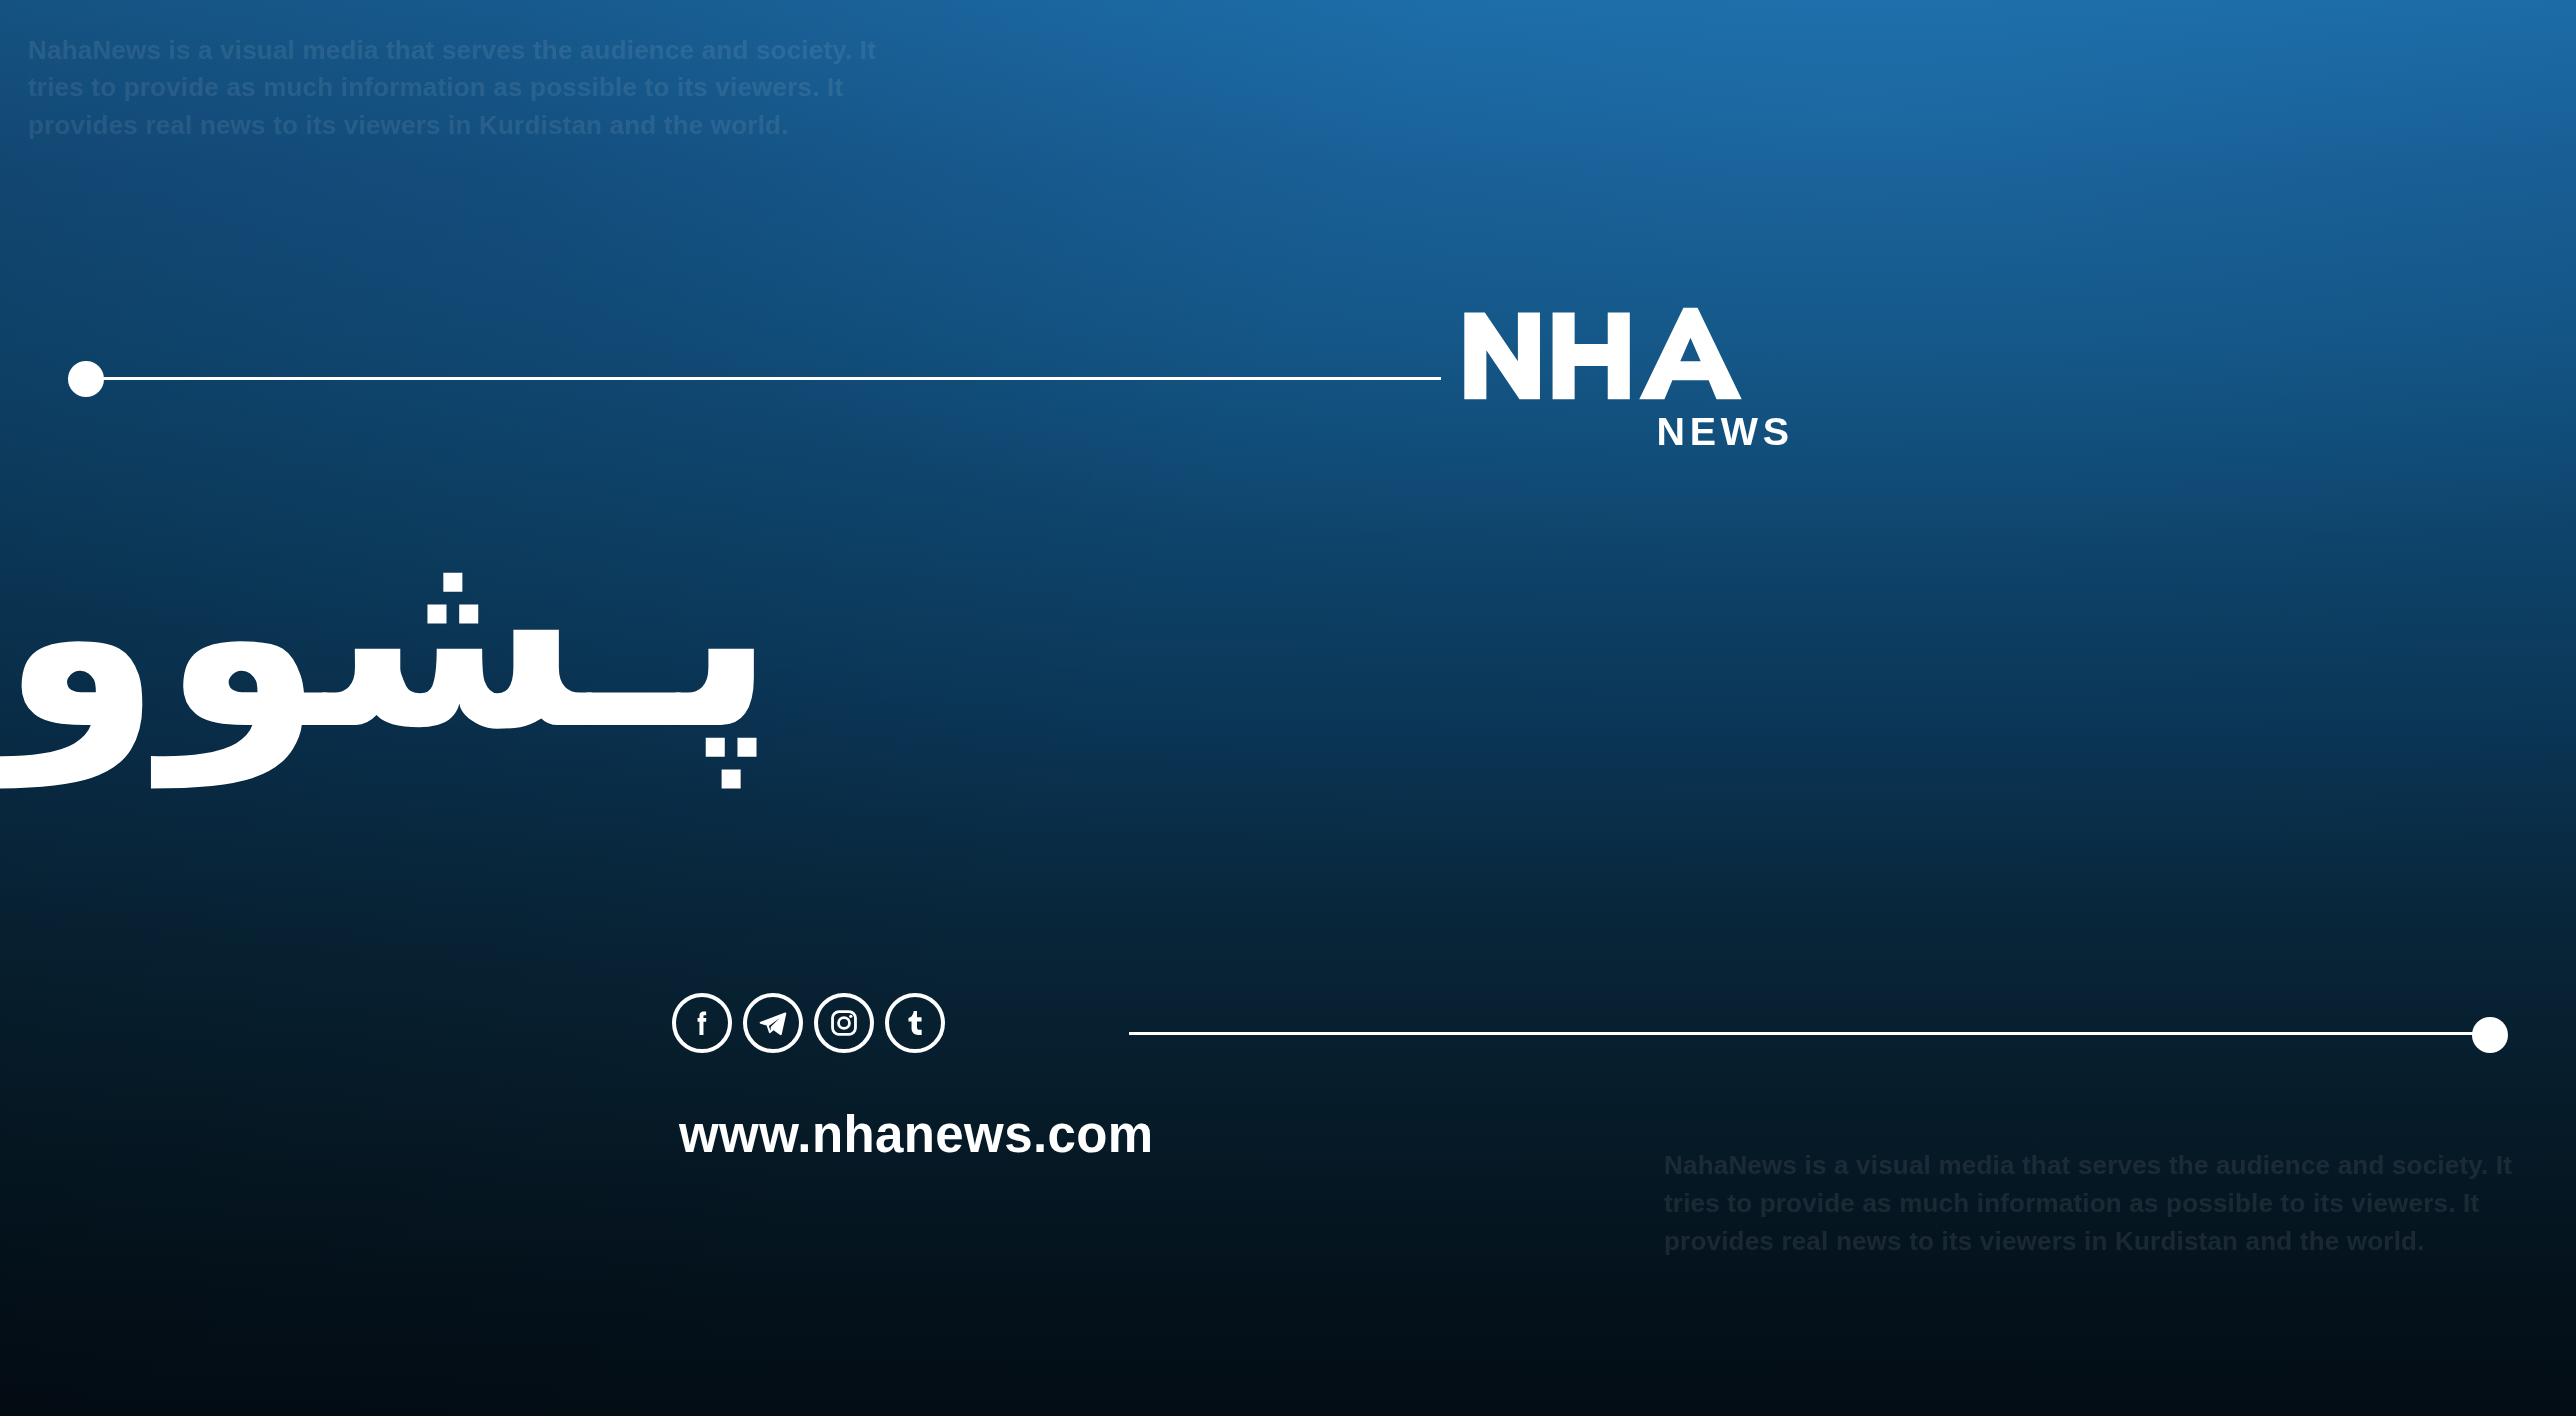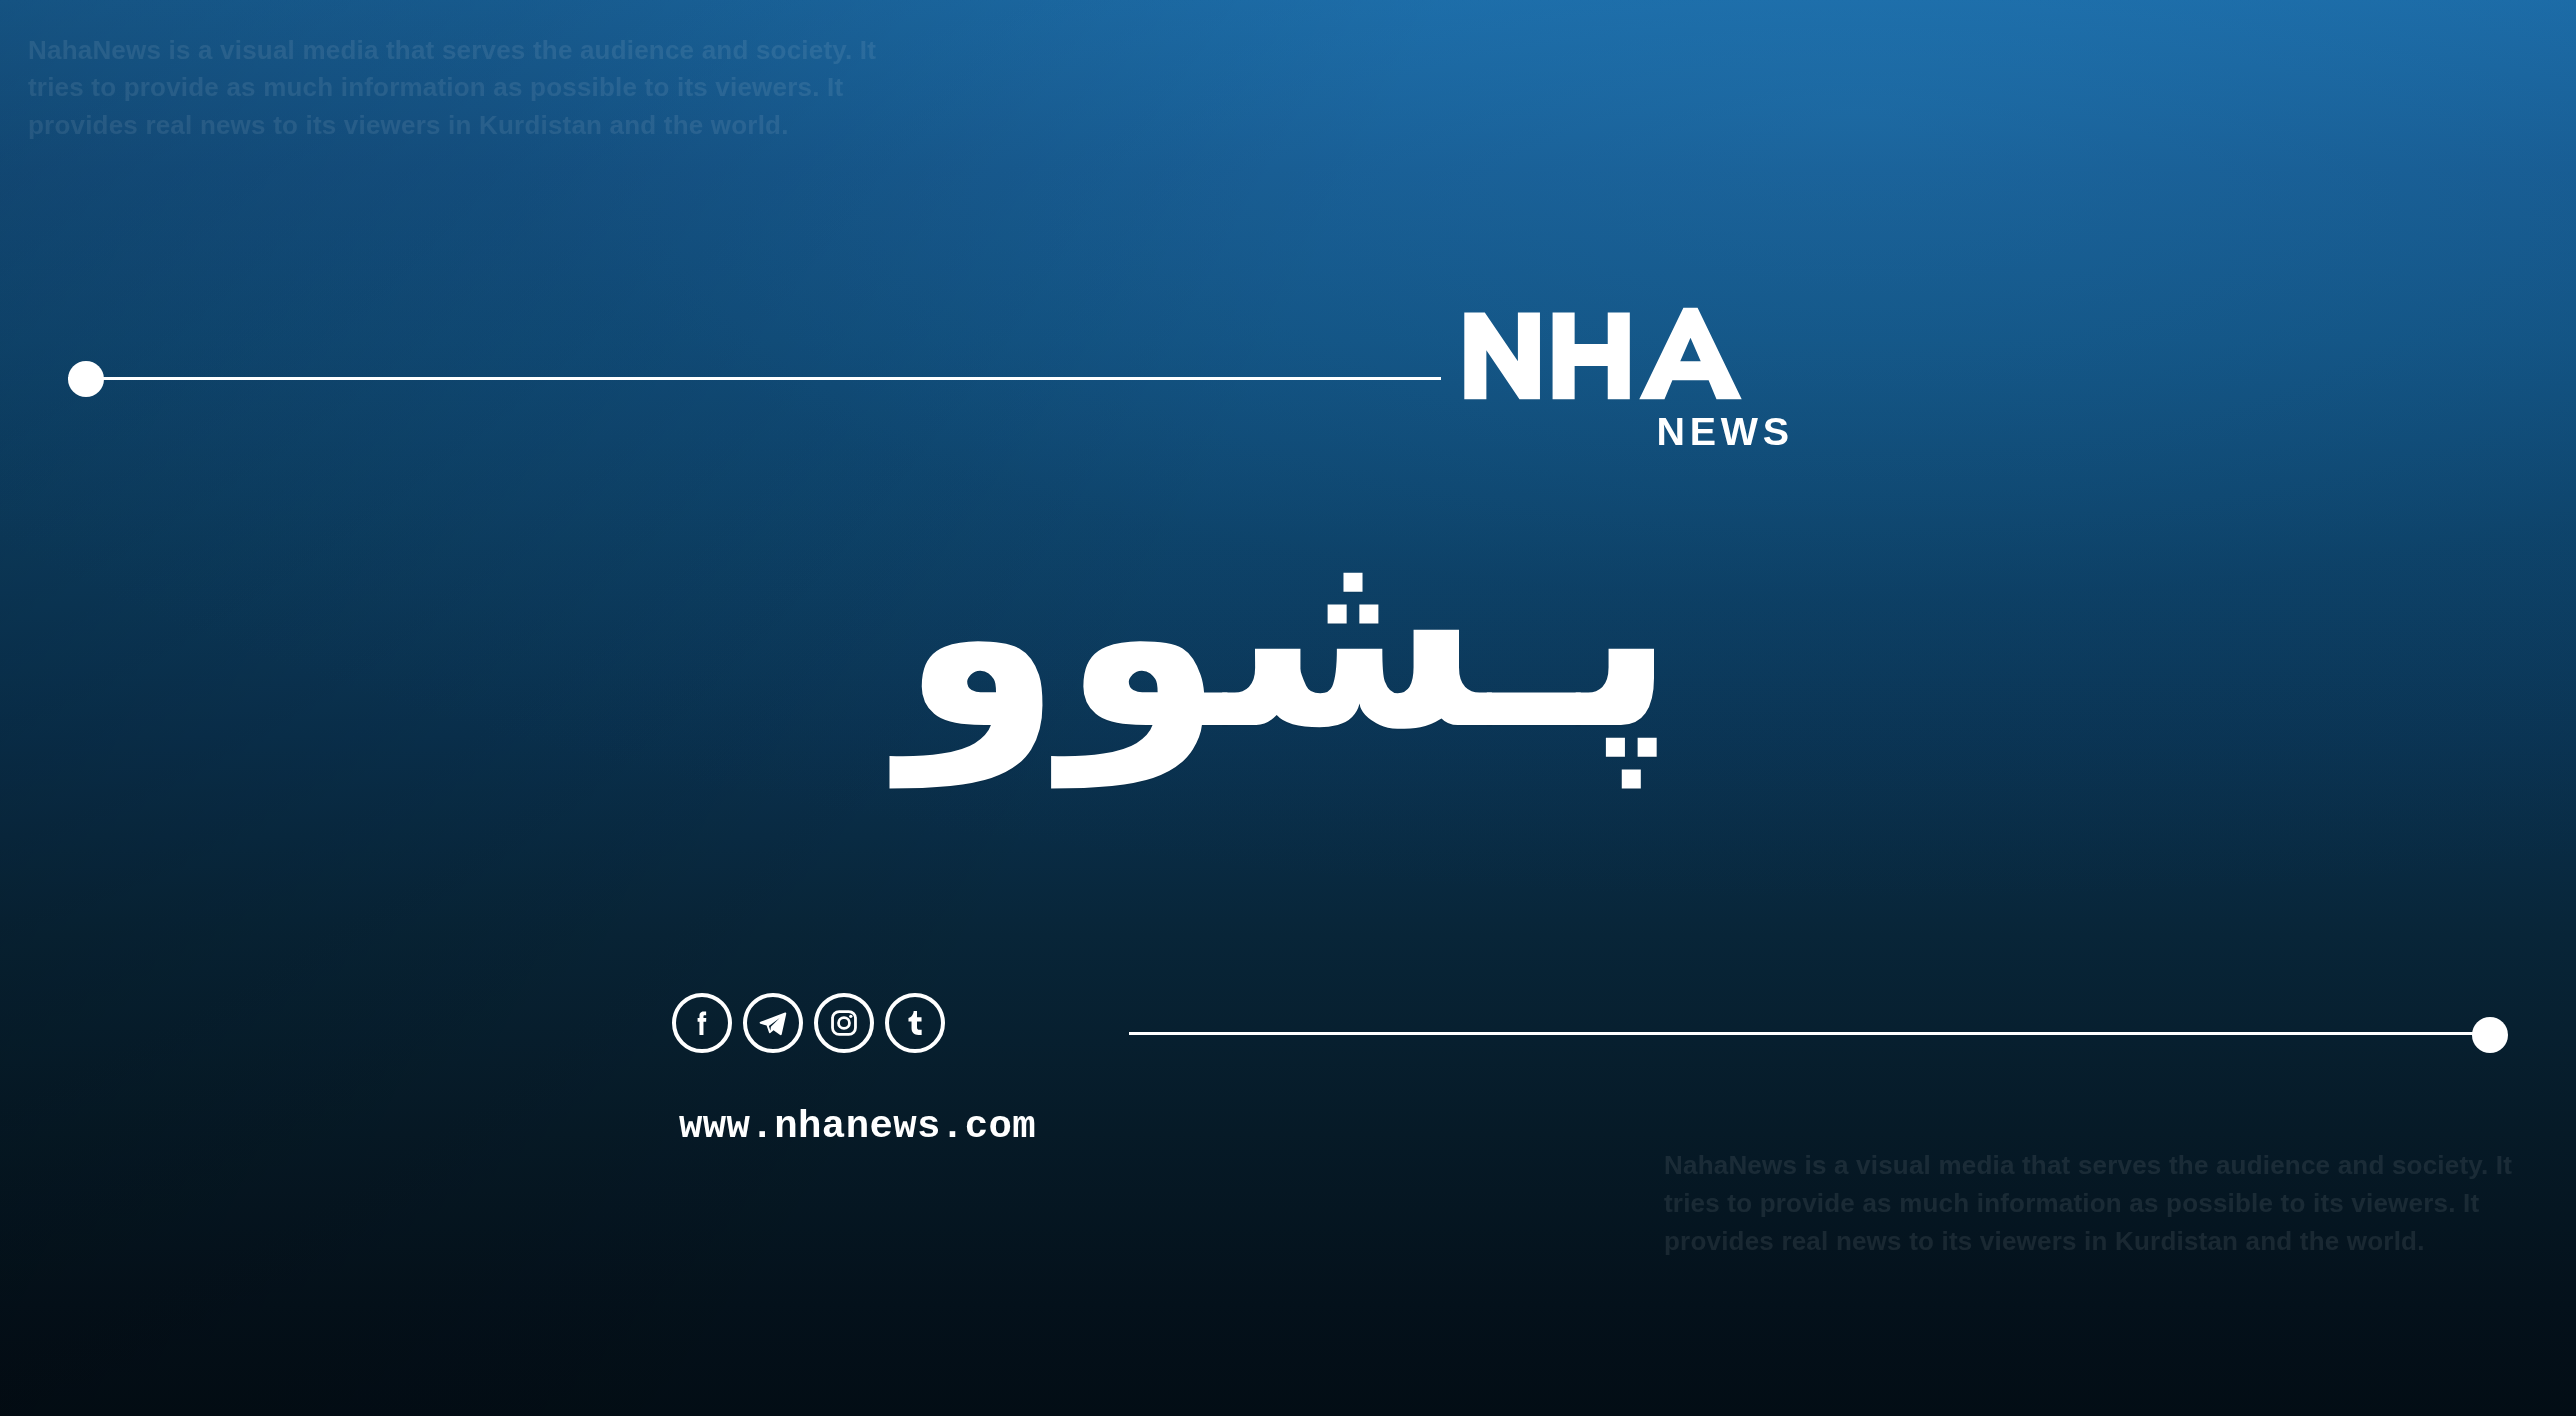--- a/index.html
+++ b/index.html
@@ -93,21 +93,20 @@
     text-align: right;
   }
   #logo svg { display: block; }
 
   
   #headline {
     position: absolute;
     top: 505px;
     left: 0;
     width: 2576px;
-    text-align: center;
     z-index: 5;
   }
   #headline .word {
     display: inline-block;
     color: #ffffff;
     font-family: "DejaVu Sans", sans-serif;
     font-weight: bold;
     font-size: 260px;
     line-height: 1.0;
     direction: rtl;
@@ -157,25 +156,24 @@
     border-radius: 50%;
     background: #ffffff;
     z-index: 4;
   }
 
   #website {
     position: absolute;
     top: 1105px;
     left: 679px;
     color: #ffffff;
-    font-size: 39px;
+    font-size: 51px;
     font-weight: bold;
     letter-spacing: 0.4px;
     z-index: 5;
-    font-family: Liberation Mono, monospace;
   }
 </style>
 </head>
 <body>
 
 <div id="stage">
 
   <p id="wm-top" class="watermark">NahaNews is a visual media that serves the audience and society. It tries to provide as much information as possible to its viewers. It provides real news to its viewers in Kurdistan and the world.</p>
 
   <div id="top-rule"></div>

